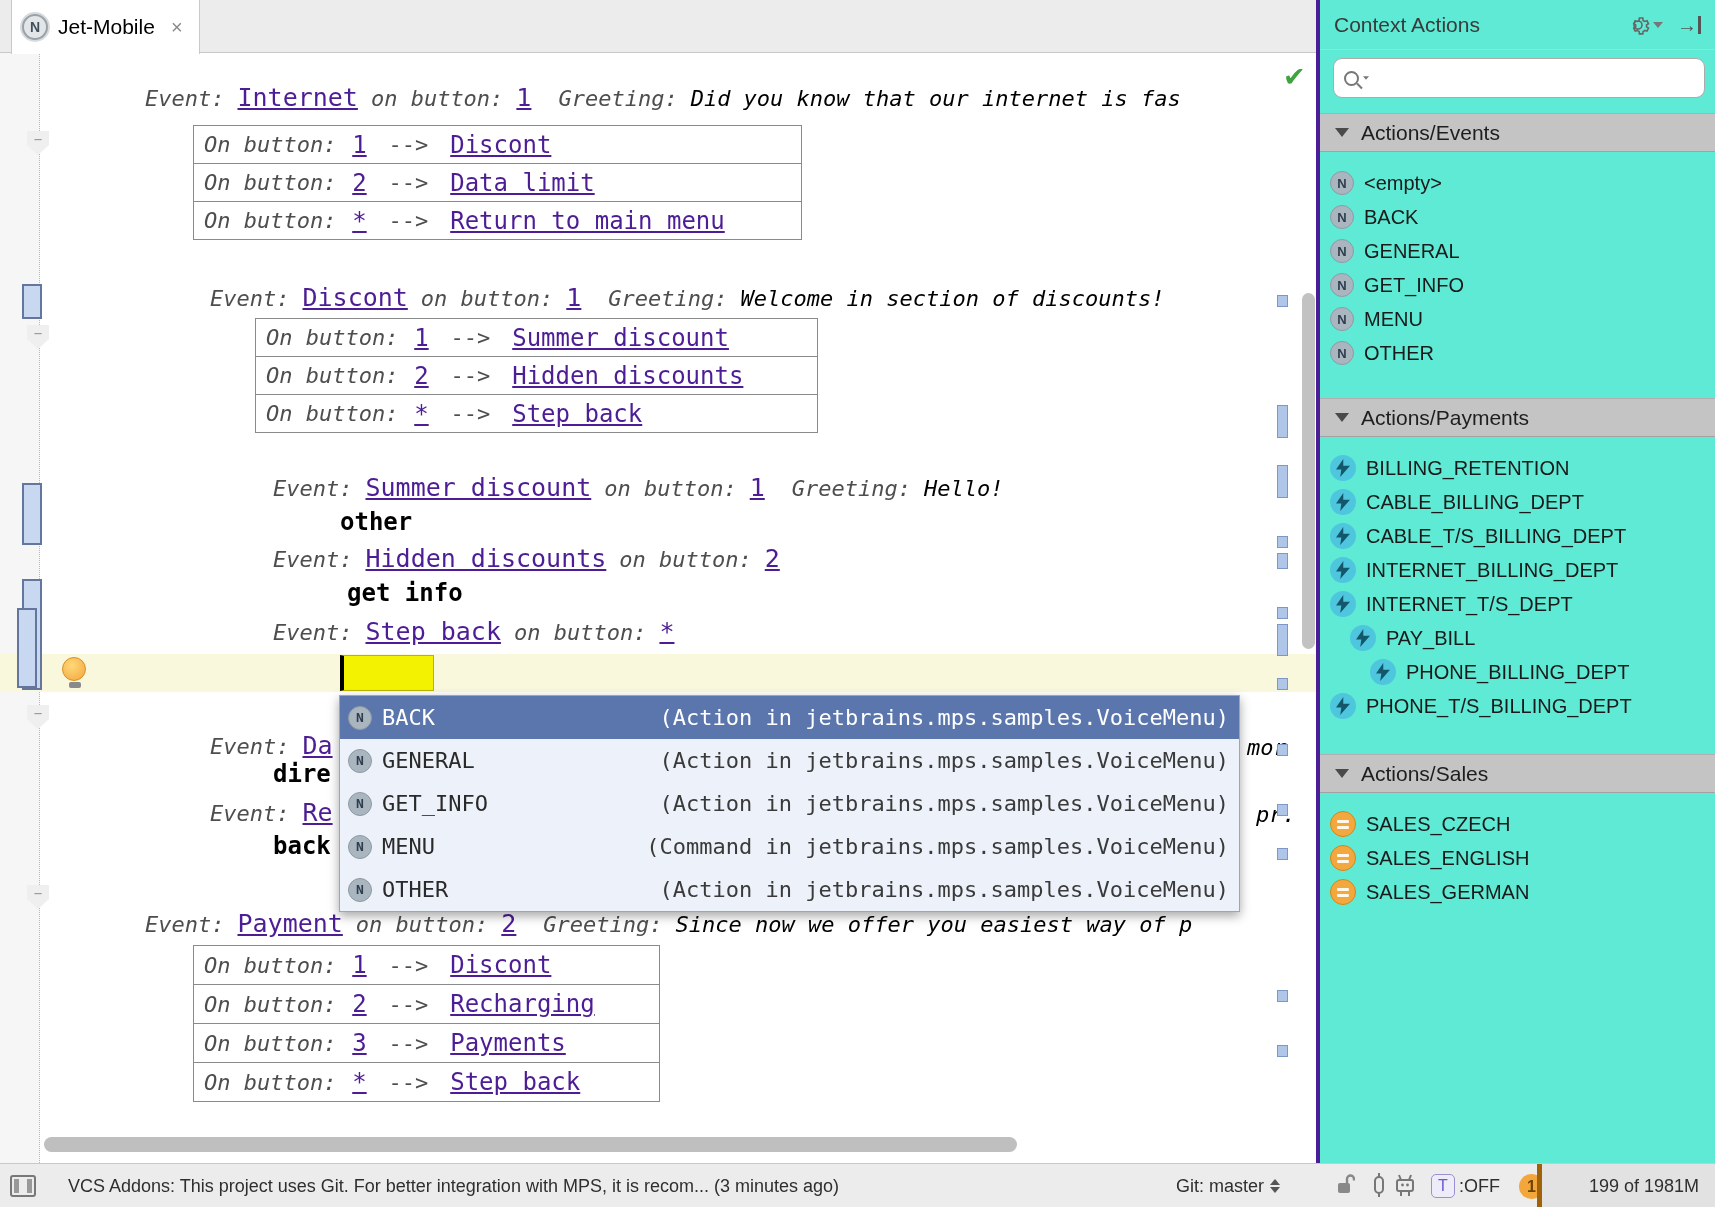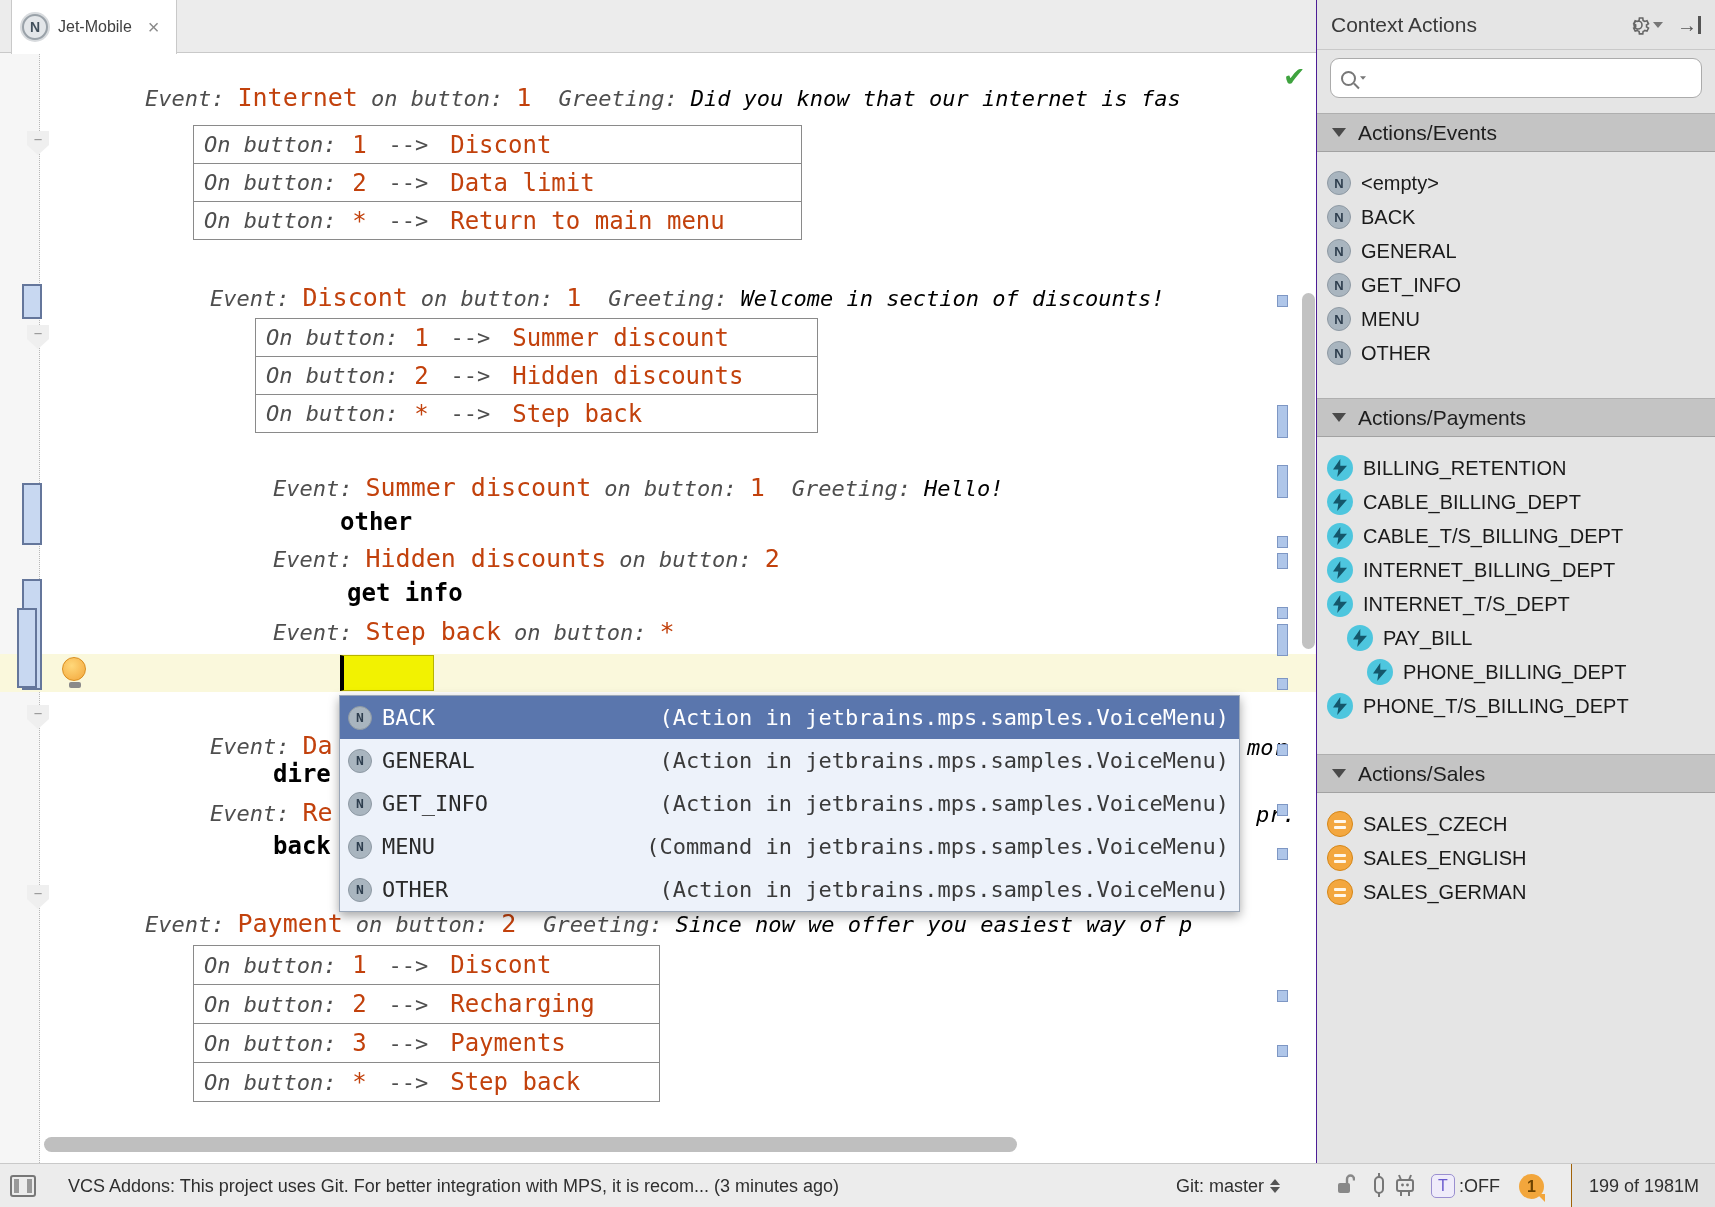--- a/index.html
+++ b/index.html
@@ -2,41 +2,41 @@
 <html><head>
 <meta charset="utf-8">
 <style>
   * { margin:0; padding:0; box-sizing:border-box; }
   html,body { width:1715px; height:1207px; background:#fff; font-family:"Liberation Sans", sans-serif; }
   #app { position:relative; width:1715px; height:1207px; overflow:hidden; background:#fff; }
 
   
   .tabbar { position:absolute; left:0; top:0; width:1316px; height:53px; background:#ECECEC; border-bottom:1px solid #C9C9C9; z-index:3; }
   .tab { position:absolute; left:11px; top:0; height:54px; background:#FFFFFF; border-left:1px solid #C9C9C9; border-right:1px solid #C9C9C9; display:flex; align-items:center; gap:10px; padding:0 16px 0 10px; z-index:4; }
-  .tab-title { color:#404040; font-size:16px; }
+  .tab-title { color:#000000; font-size:21px; }
   .tab-close { color:#8A8A8A; font-size:20px; margin-left:6px; cursor:pointer; }
   .ncirc { width:26px; height:26px; border-radius:50%; background:#E3E6E9; border:2px solid #9AA2A9; box-shadow:0 0 0 2px #D8DBDE; color:#42505C; font-size:14px; font-weight:bold; display:flex; align-items:center; justify-content:center; }
   .ncirc.small { width:24px; height:24px; box-shadow:none; border:1px solid #8F9AA4; background:#A9B5BF; color:#2E3E4E; font-size:13px; }
 
   
   .editor { position:absolute; left:0; top:53px; width:1316px; height:1110px; background:#fff; overflow:hidden; font-family:"DejaVu Sans Mono", monospace; }
   .gutter { position:absolute; left:0; top:0; width:40px; height:1110px; background:#F6F6F6; border-right:1px dotted #B8B8B8; }
   .foldmark { position:absolute; width:22px; height:24px; background:#EFEFEF; clip-path:polygon(0 0,100% 0,100% 58%,50% 100%,0 58%); filter:drop-shadow(0 0 1px #999); color:#9A9A9A; font-size:14px; text-align:center; line-height:16px; z-index:2; }
   .foldrect { position:absolute; background:#C8D8F1; border:2px solid #64769B; z-index:1; }
   .hl-row { position:absolute; left:0; top:601px; width:1316px; height:38px; background:#FAF8DC; }
   .bulb { position:absolute; left:62px; top:604px; width:26px; height:32px; z-index:2; }
   .bulb .glass { width:24px; height:24px; border-radius:50%; background:radial-gradient(circle at 40% 35%, #FFD87A, #F3A63B); border:1px solid #D98E1F; }
   .bulb .base { width:12px; height:6px; background:#8A8A8A; border-radius:2px; margin:1px auto 0; }
   .ycell { position:absolute; left:340px; top:602px; width:94px; height:36px; background:#F2F201; border:1px solid #B8B400; border-left:4px solid #000; z-index:2; }
 
   .ev { position:absolute; white-space:pre; display:flex; align-items:baseline; }
   .ev > span { margin-right:13px; }
   .kw { color:#4E4E4E; font-size:22px; }
   .i { font-style:italic; }
-  .pv { color:#c2410c; font-size:25px; }
+  .pv { color:#4c1d95; font-size:25px;text-decoration:underline; }
   .gr { color:#000000; font-size:22px; font-style:italic; }
   .g2 { margin-left:14px; }
   .b { position:absolute; color:#000; font-weight:bold; font-size:24px; white-space:pre; }
   .frag { position:absolute; }
 
   .vtable { position:absolute; }
   .trow { display:flex; align-items:center; border:1px solid #8A8A8A; background:#fff; padding:0 0 0 10px; margin-top:-1px; }
   .trow:first-child { margin-top:0; }
   .trow .pv { font-size:24px; }
   .trow .num { width:26px; text-align:center; margin:0 16px 0 10px; }
@@ -50,21 +50,21 @@
   .prow.sel { background:#5A76AD; color:#fff; }
   .prow.sel .pdesc { color:#fff; }
 
   
   .mark { position:absolute; left:1277px; width:11px; background:#AFC6E9; border:1px solid #7E97C4; }
   .vthumb { position:absolute; left:1302px; top:240px; width:13px; height:356px; background:#C2C2C2; border-radius:7px; }
   .hthumb { position:absolute; left:44px; top:1084px; width:973px; height:15px; background:#BFBFBF; border-radius:8px; }
   .check { position:absolute; left:1283px; top:8px; color:#3FA33F; font-size:27px; font-weight:bold; font-family:"DejaVu Sans", sans-serif; }
 
   
-  .panel { position:absolute; left:1316px; top:0; width:399px; height:1163px; background:#e5e5e5; border-left:1px solid #4c1d95; }
+  .panel { position:absolute; left:1316px; top:0; width:399px; height:1163px; background:#5eead4; border-left:4px solid #4c1d95; }
   .phead { position:absolute; left:0; top:0; width:100%; height:50px; border-bottom:1px solid #C9C9C9; display:flex; align-items:center; }
   .ptitle { margin-left:14px; font-size:21px; color:#3A3A3A; }
   .phead-icons { margin-left:auto; margin-right:14px; display:flex; align-items:center; gap:14px; }
   .caret-down { width:0; height:0; border-left:5px solid transparent; border-right:5px solid transparent; border-top:6px solid #777; display:inline-block; }
   .hide-ic { color:#555; font-size:20px; border-right:3px solid #555; padding-right:1px; line-height:18px; }
   .search { position:absolute; left:13px; top:58px; width:372px; height:40px; background:#fff; border:1px solid #ABABAB; border-radius:9px; display:flex; align-items:center; padding:0 10px; gap:4px; }
   .mag { position:relative; width:15px; height:15px; border:2px solid #777; border-radius:50%; }
   .mag::after { content:""; position:absolute; left:10px; top:12px; width:7px; height:2px; background:#777; transform:rotate(45deg); }
   .search input { border:none; outline:none; flex:1; font-size:18px; background:transparent; font-family:"Liberation Sans", sans-serif; }
   .band { position:absolute; left:0; width:399px; height:39px; background:#C4C4C4; border-top:1px solid #AFAFAF; border-bottom:1px solid #A2A2A2; display:flex; align-items:center; }
@@ -86,21 +86,21 @@
   .updown { display:flex; flex-direction:column; gap:2px; }
   .updown b { width:0; height:0; border-left:5px solid transparent; border-right:5px solid transparent; }
   .updown .u { border-bottom:6px solid #555; }
   .updown .d { border-top:6px solid #555; }
   .lockw { position:absolute; left:1337px; top:9px; }
   .sicons { position:absolute; left:1372px; top:8px; display:flex; gap:8px; }
   .tzone { position:absolute; left:1431px; top:0; height:44px; display:flex; align-items:center; gap:4px; }
   .tbadge { width:24px; height:24px; border:1px solid #9A8FD0; background:#EFECFA; color:#6A5ACD; border-radius:5px; font-size:16px; display:flex; align-items:center; justify-content:center; }
   .balloon { position:absolute; left:1519px; top:10px; width:25px; height:25px; border-radius:50%; background:#F2A63C; color:#6E4300; font-weight:bold; font-size:16px; display:flex; align-items:center; justify-content:center; }
   .balloon::after { content:""; position:absolute; right:-1px; bottom:-3px; width:8px; height:8px; background:#F2A63C; clip-path:polygon(0 0,100% 0,100% 100%); }
-  .mem { position:absolute; right:0; top:0; width:144px; height:44px; background:#E2E2E2; border-left:1px solid #a16207; display:flex; align-items:center; justify-content:flex-end; padding-right:16px; cursor:pointer; }
+  .mem { position:absolute; right:0; top:0; width:178px; height:44px; background:#E2E2E2; border-left:5px solid #a16207; display:flex; align-items:center; justify-content:flex-end; padding-right:16px; cursor:pointer; }
 </style>
 </head>
 <body>
 
 <div id="app">
 
   <div class="tabbar">
     <div class="tab">
       <span class="ncirc">N</span>
       <span class="tab-title">Jet-Mobile</span>

